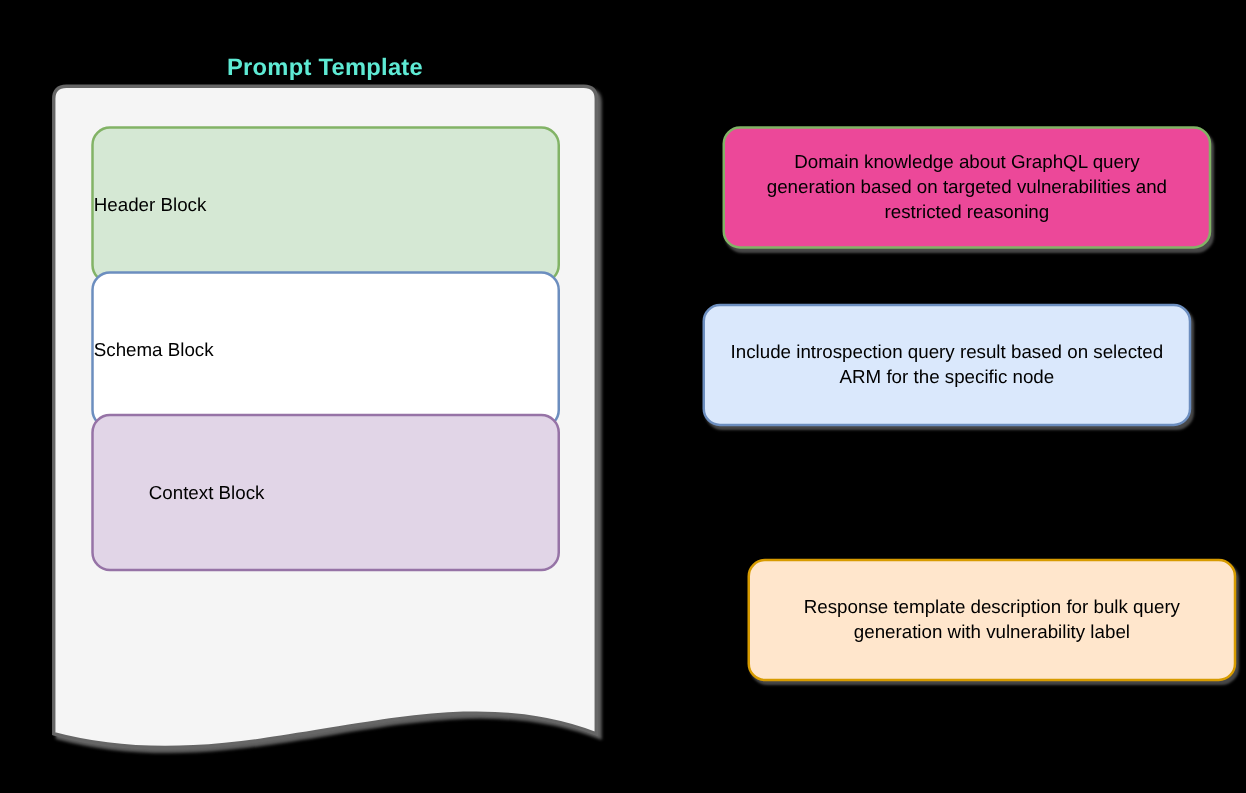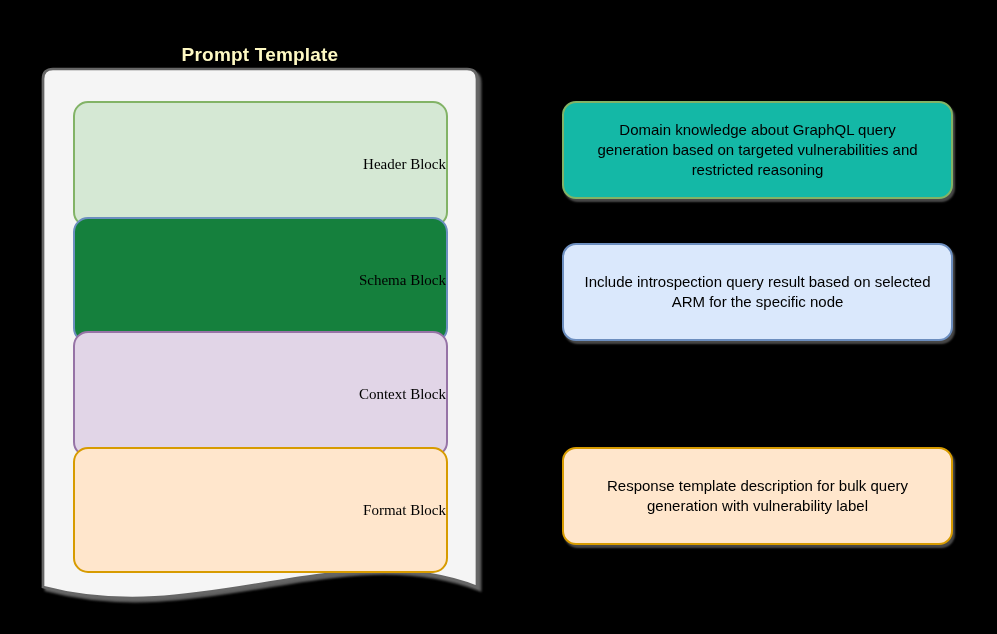--- a/index.html
+++ b/index.html
@@ -29,24 +29,23 @@
   .block {
     position: absolute;
     left: 73px;
     width: 375px;
     height: 126px;
     box-sizing: border-box;
     border: 2px solid;
     border-radius: 15px;
     display: flex;
     align-items: center;
-    justify-content: flex-end;
+    justify-content: flex-start;
     font-size: 15px;
     color: #000000;
-    font-family: Liberation Serif, serif;
   }
   .desc {
     position: absolute;
     left: 562px;
     width: 391px;
     height: 98px;
     box-sizing: border-box;
     border: 2px solid;
     border-radius: 14px;
     display: flex;
@@ -62,47 +61,44 @@
   .row0 { top: 101px; }
   .row1 { top: 217px; }
   .row2 { top: 331px; }
   .row3 { top: 447px; }
 </style>
 </head>
 <body>
 
 <div class="canvas">
 
-  <div class="title" style="color: #fef9c3;">Prompt Template</div>
+  <div class="title" style="color: #5eead4;">Prompt Template</div>
 
   <svg class="doc-svg" width="450" height="556" viewBox="0 0 450 556">
     <defs>
       <filter id="doc-shadow" x="-10%" y="-10%" width="125%" height="125%">
         <feDropShadow dx="3" dy="3" stdDeviation="1.2" flood-color="#8a8a8a" flood-opacity="0.7"></feDropShadow>
       </filter>
     </defs>
     <path d="M 13 5 H 427 Q 437 5 437 15 V 523 C 300 470 160 565 3 523 V 15 Q 3 5 13 5 Z" stroke-width="2.7" filter="url(#doc-shadow)" style="fill: rgb(245, 245, 245); stroke: rgb(102, 102, 102);"></path>
   </svg>
 
   <div class="block row0" style="background-color: rgb(213, 232, 212); border-color: rgb(130, 179, 102);">
     <span>Header Block</span>
   </div>
-  <div class="block row1" style="background-color: #15803d; border-color: rgb(108, 142, 191);">
+  <div class="block row1" style="background-color: #ffffff; border-color: rgb(108, 142, 191);">
     <span>Schema Block</span>
   </div>
   <div class="block row2" style="background-color: rgb(225, 213, 231); border-color: rgb(150, 115, 166); padding-left: 44px;">
     <span>Context Block</span>
   </div>
-  <div class="block row3" style="background-color: rgb(255, 230, 204); border-color: rgb(215, 155, 0);">
-    <span>Format Block</span>
-  </div>
 
-  <div class="desc row0" style="background-color: #14b8a6; border-color: rgb(130, 179, 102);">
+  <div class="desc row0" style="background-color: #ec4899; border-color: rgb(130, 179, 102); margin-left: 16px;">
     <span>Domain knowledge about GraphQL query generation based on targeted vulnerabilities and restricted reasoning</span>
   </div>
   <div class="desc row1" style="background-color: rgb(218, 232, 252); border-color: rgb(108, 142, 191); margin-top: 26px;">
     <span>Include introspection query result based on selected ARM for the specific node</span>
   </div>
-  <div class="desc row3" style="background-color: rgb(255, 230, 204); border-color: rgb(215, 155, 0);">
+  <div class="desc row3" style="background-color: rgb(255, 230, 204); border-color: rgb(215, 155, 0); margin-left: 36px;">
     <span>Response template description for bulk query generation with vulnerability label</span>
   </div>
 
 </div>
 
 </body></html>

